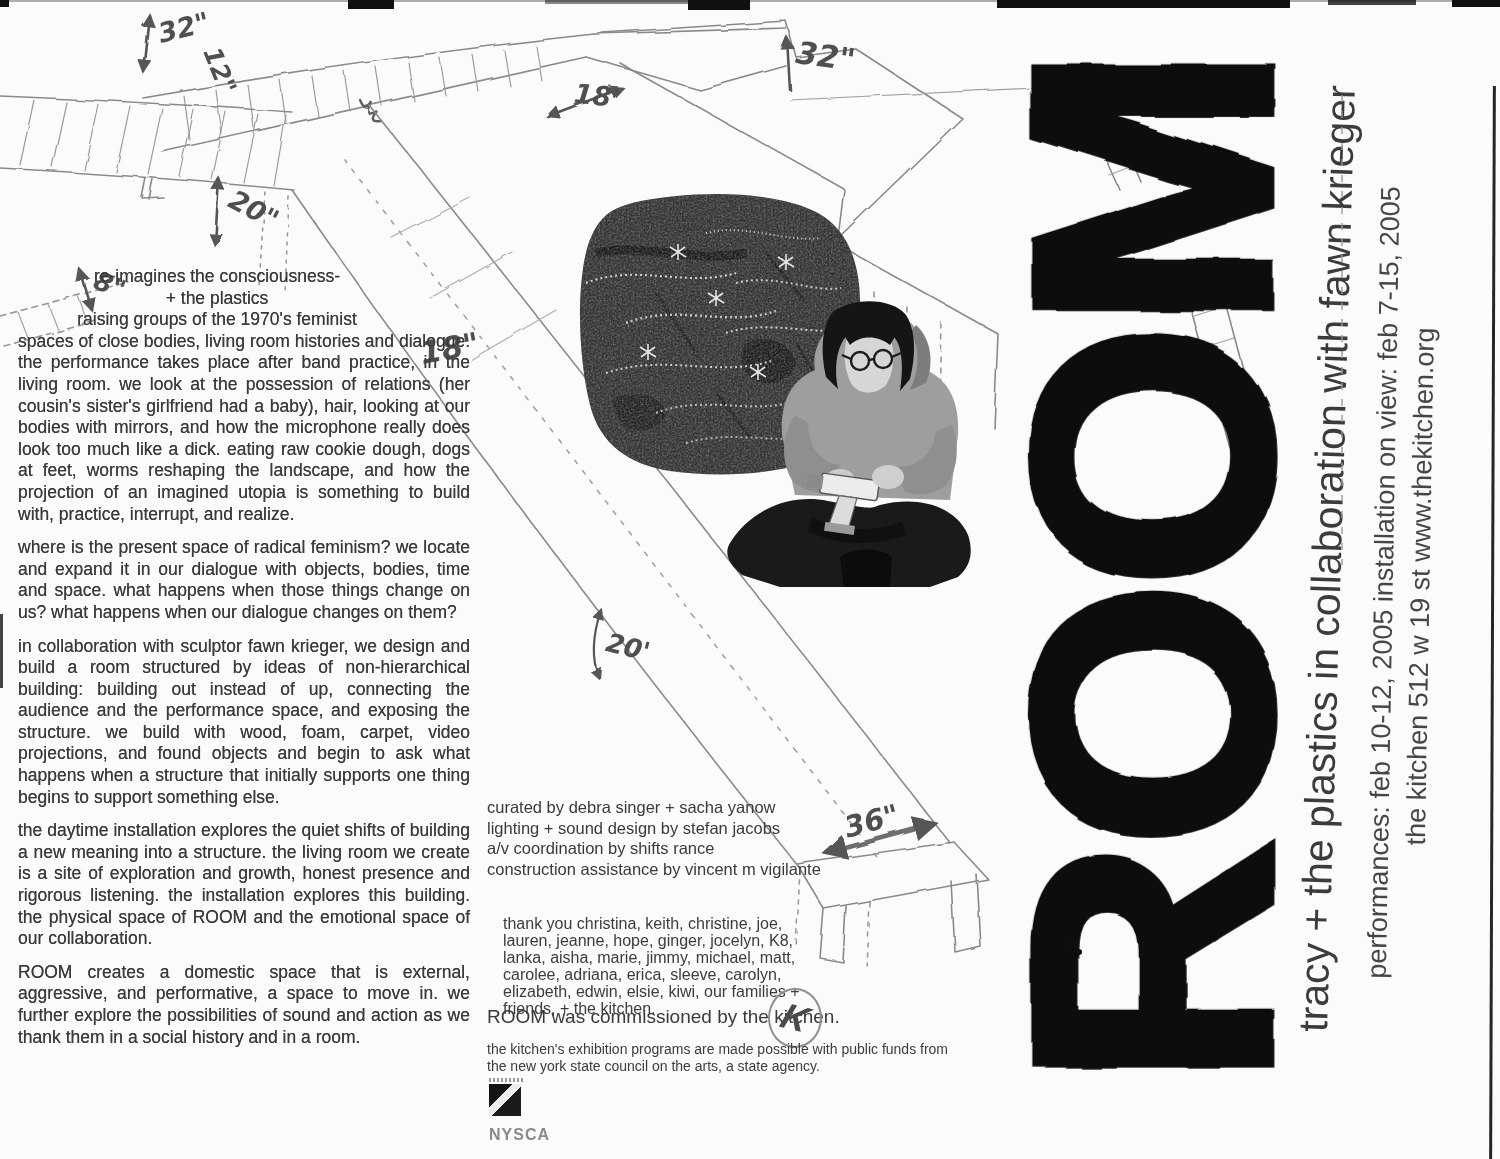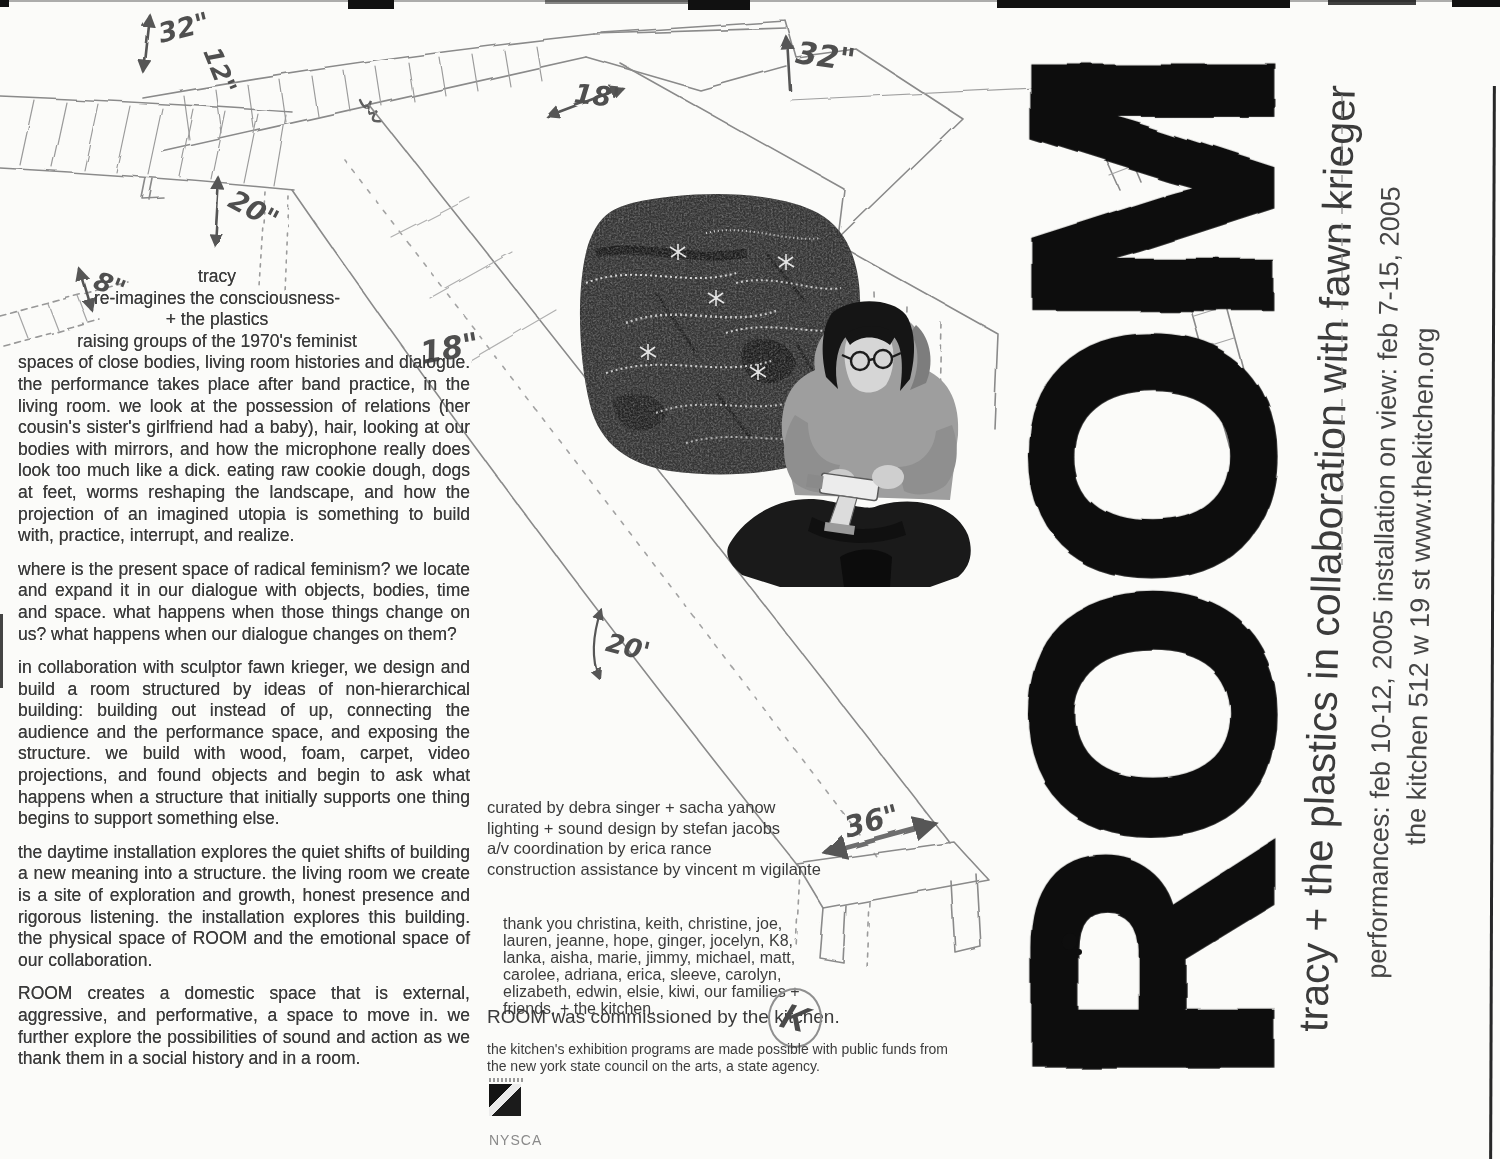--- a/index.html
+++ b/index.html
@@ -22,21 +22,21 @@
   .thanks{position:absolute;left:487px;top:900px;width:312px;font-size:16px;line-height:16.9px;margin:16px;color:#3c3c3c;}
   .commission{position:absolute;left:487px;top:1006px;font-size:19px;margin:0;color:#3a3a3a;}
   .funding{position:absolute;left:487px;top:1041px;width:472px;font-size:14px;line-height:17px;margin:0;color:#3c3c3c;}
   .klogo{position:absolute;left:768px;top:988px;width:50px;height:56px;border:2px solid #8f8f8f;
          border-radius:50%;display:flex;align-items:center;justify-content:center;}
   .kglyph{font-size:36px;font-weight:bold;font-style:italic;color:#4a4a4a;
           transform:rotate(14deg) skewX(-6deg);line-height:1;}
   .nysca{position:absolute;left:489px;top:1078px;}
   .nysca-top{width:36px;height:4px;background:repeating-linear-gradient(90deg,#999 0 2px,transparent 2px 4px);margin-bottom:2px;}
   .nysca-img{width:32px;height:32px;background:linear-gradient(135deg,#131313 0 36%,#ececec 36% 54%,#1b1b1b 54% 100%);}
-  .nysca-label{font-size:14px;color:#8a8a8a;letter-spacing:1px;margin-top:16px;font-weight:normal;}
+  .nysca-label{font-size:16px;color:#8a8a8a;letter-spacing:1px;margin-top:10px;font-weight:bold;}
 
   
   .vwrap{position:absolute;width:0;height:0;display:flex;align-items:center;justify-content:center;}
   .vwrap>span{white-space:nowrap;display:block;}
   .room-wrap{left:1152px;top:569px;}
   .room-title{transform:rotate(-90deg);font-size:340px;font-weight:bold;letter-spacing:-6px;
               color:#0c0c0c;-webkit-text-stroke:9px #0c0c0c;line-height:1;filter:url(#fRough);}
   .artist-wrap{left:1327px;top:558px;}
   .artist-line{transform:rotate(-88.3deg);font-size:41px;color:#3b3b3b;}
   .dates-wrap{left:1384px;top:582px;}
@@ -200,36 +200,35 @@
           <path d="M120,202 L114,232 L134,232 L138,202 Z" fill="#dcdcdc" stroke="#666" stroke-width="1.2"></path>
           <rect x="110" y="230" width="30" height="9" fill="#9a9a9a"></rect>
         </g>
         <ellipse cx="168" cy="182" rx="16" ry="12" fill="#cfcfcf"></ellipse>
       </g>
     </svg>
   </div>
 
   <div class="col-left">
     <div class="intro">
-        <div class="intro-line">tracy</div>
         <div class="intro-line">re-imagines the consciousness-</div>
         <div class="intro-line">+ the plastics</div>
         <div class="intro-line">raising groups of the 1970's feminist</div>
       </div>
     <p class="just">spaces of close bodies, living room histories and dialogue.  the performance takes place after band practice, in the living room.  we look at the possession of relations (her cousin's sister's girlfriend had a baby), hair, looking at our bodies with mirrors, and how the microphone really does look too much like a dick.  eating raw cookie dough, dogs at feet, worms reshaping the landscape, and how the projection of an imagined utopia is something to build with, practice, interrupt, and realize.</p>
     <p class="just mt">where is the present space of radical feminism?  we locate and expand it in our dialogue with objects, bodies, time and space.  what happens when those things change on us? what happens when our dialogue changes on them?</p>
     <p class="just mt">in collaboration with sculptor fawn krieger, we design and build a room structured by ideas of non-hierarchical building: building out instead of up, connecting the audience and the performance space, and exposing the structure.  we build with wood, foam, carpet, video projections, and found objects and begin to ask what happens when a structure that initially supports one thing begins to support something else.</p>
     <p class="just mt">the daytime installation explores the quiet shifts of building a new meaning into a structure.  the living room we create is a site of exploration and growth, honest presence and rigorous listening.  the installation explores this building.  the physical space of ROOM and the emotional space of our collaboration.</p>
     <p class="just mt">ROOM creates a domestic space that is external, aggressive, and performative, a space to move in.  we further explore the possibilities of sound and action as we thank them in a social history and in a room.</p>
   </div>
 
   <div class="credits">
       <div class="credit-line">curated by debra singer + sacha yanow</div>
       <div class="credit-line">lighting + sound design by stefan jacobs</div>
-      <div class="credit-line">a/v coordination by erica rance</div>
+      <div class="credit-line">a/v coordination by shifts rance</div>
       <div class="credit-line">construction assistance by vincent m vigilante</div>
     </div>
   <p class="thanks">thank you christina, keith, christine, joe, lauren, jeanne, hope, ginger, jocelyn, K8, lanka, aisha, marie, jimmy, michael, matt, carolee, adriana, erica, sleeve, carolyn, elizabeth, edwin, elsie, kiwi, our families + friends, + the kitchen.</p>
   <p class="commission">ROOM was commissioned by the kitchen.</p>
   <div class="klogo">
     <span class="kglyph">K</span>
   </div>
   <p class="funding">the kitchen's exhibition programs are made possible with public funds from the new york state council on the arts, a state agency.</p>
   <div class="nysca">
     <div class="nysca-top"></div>

